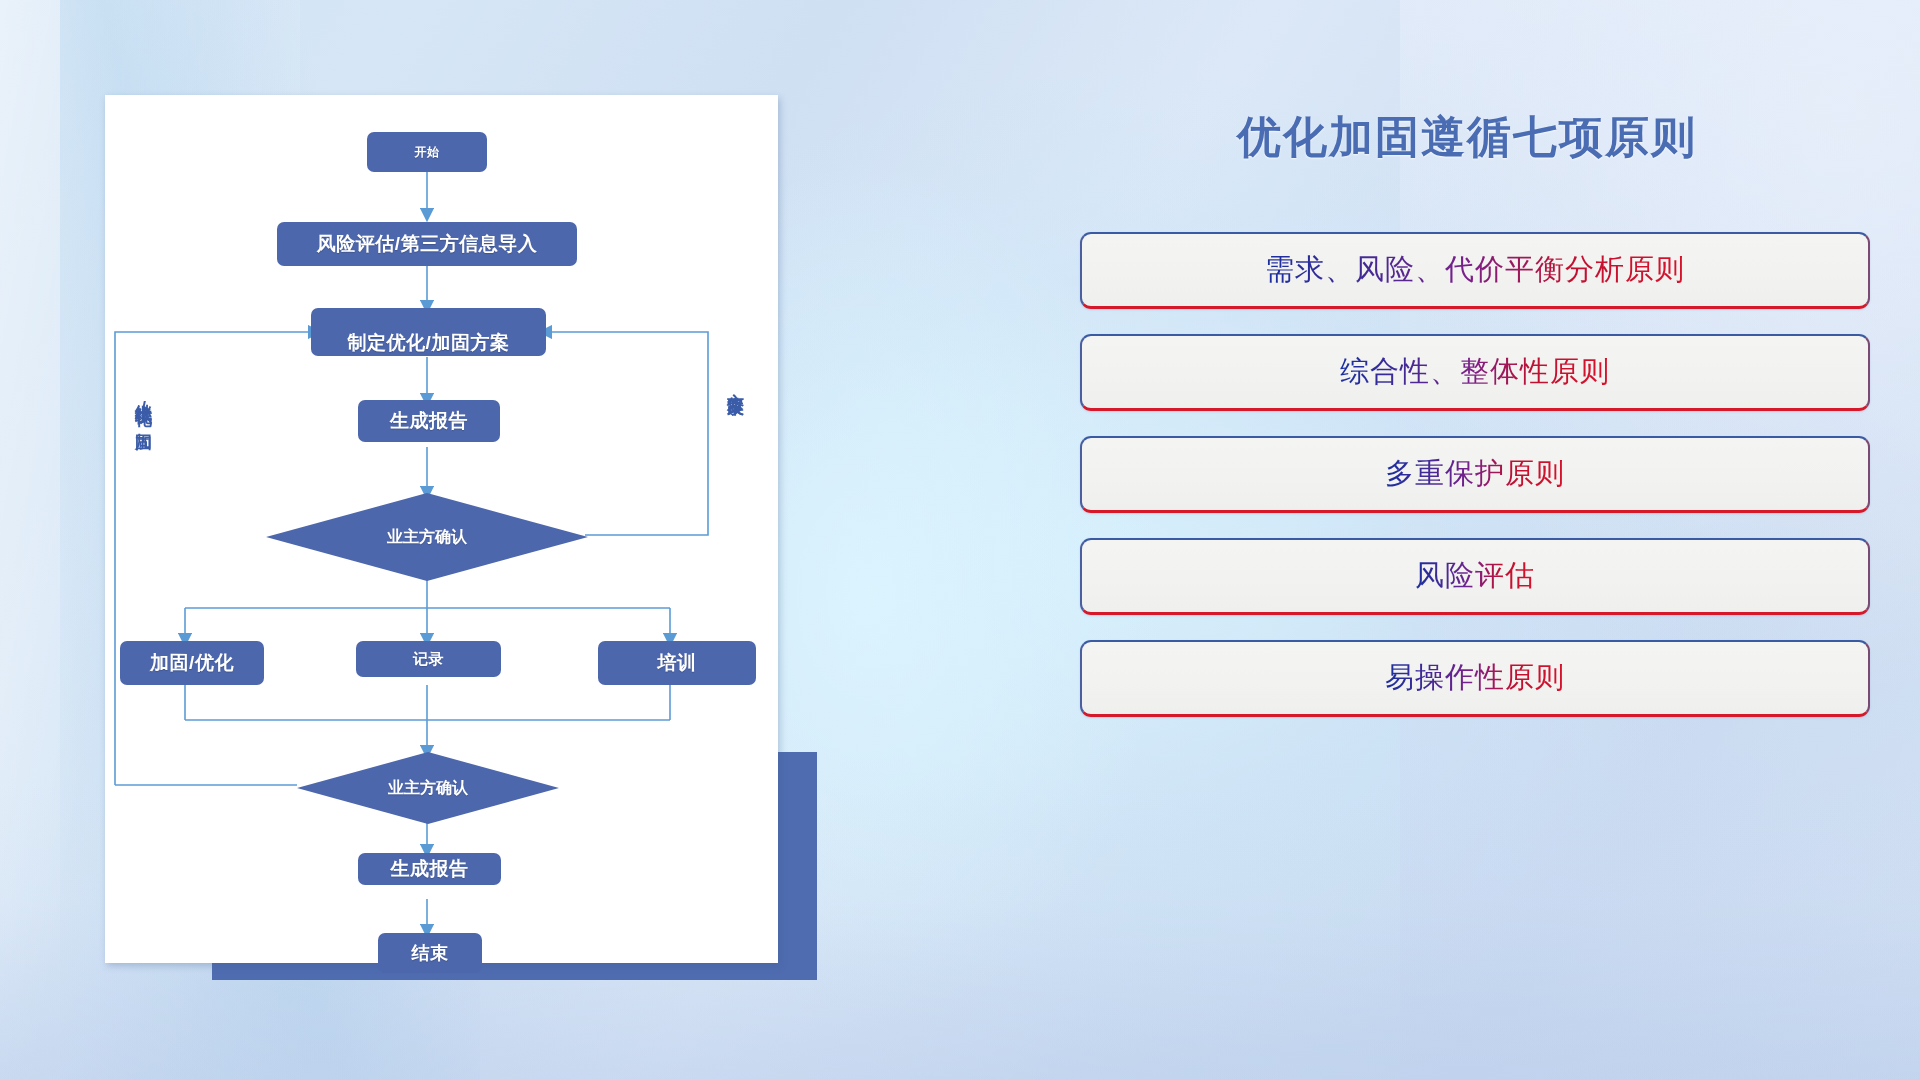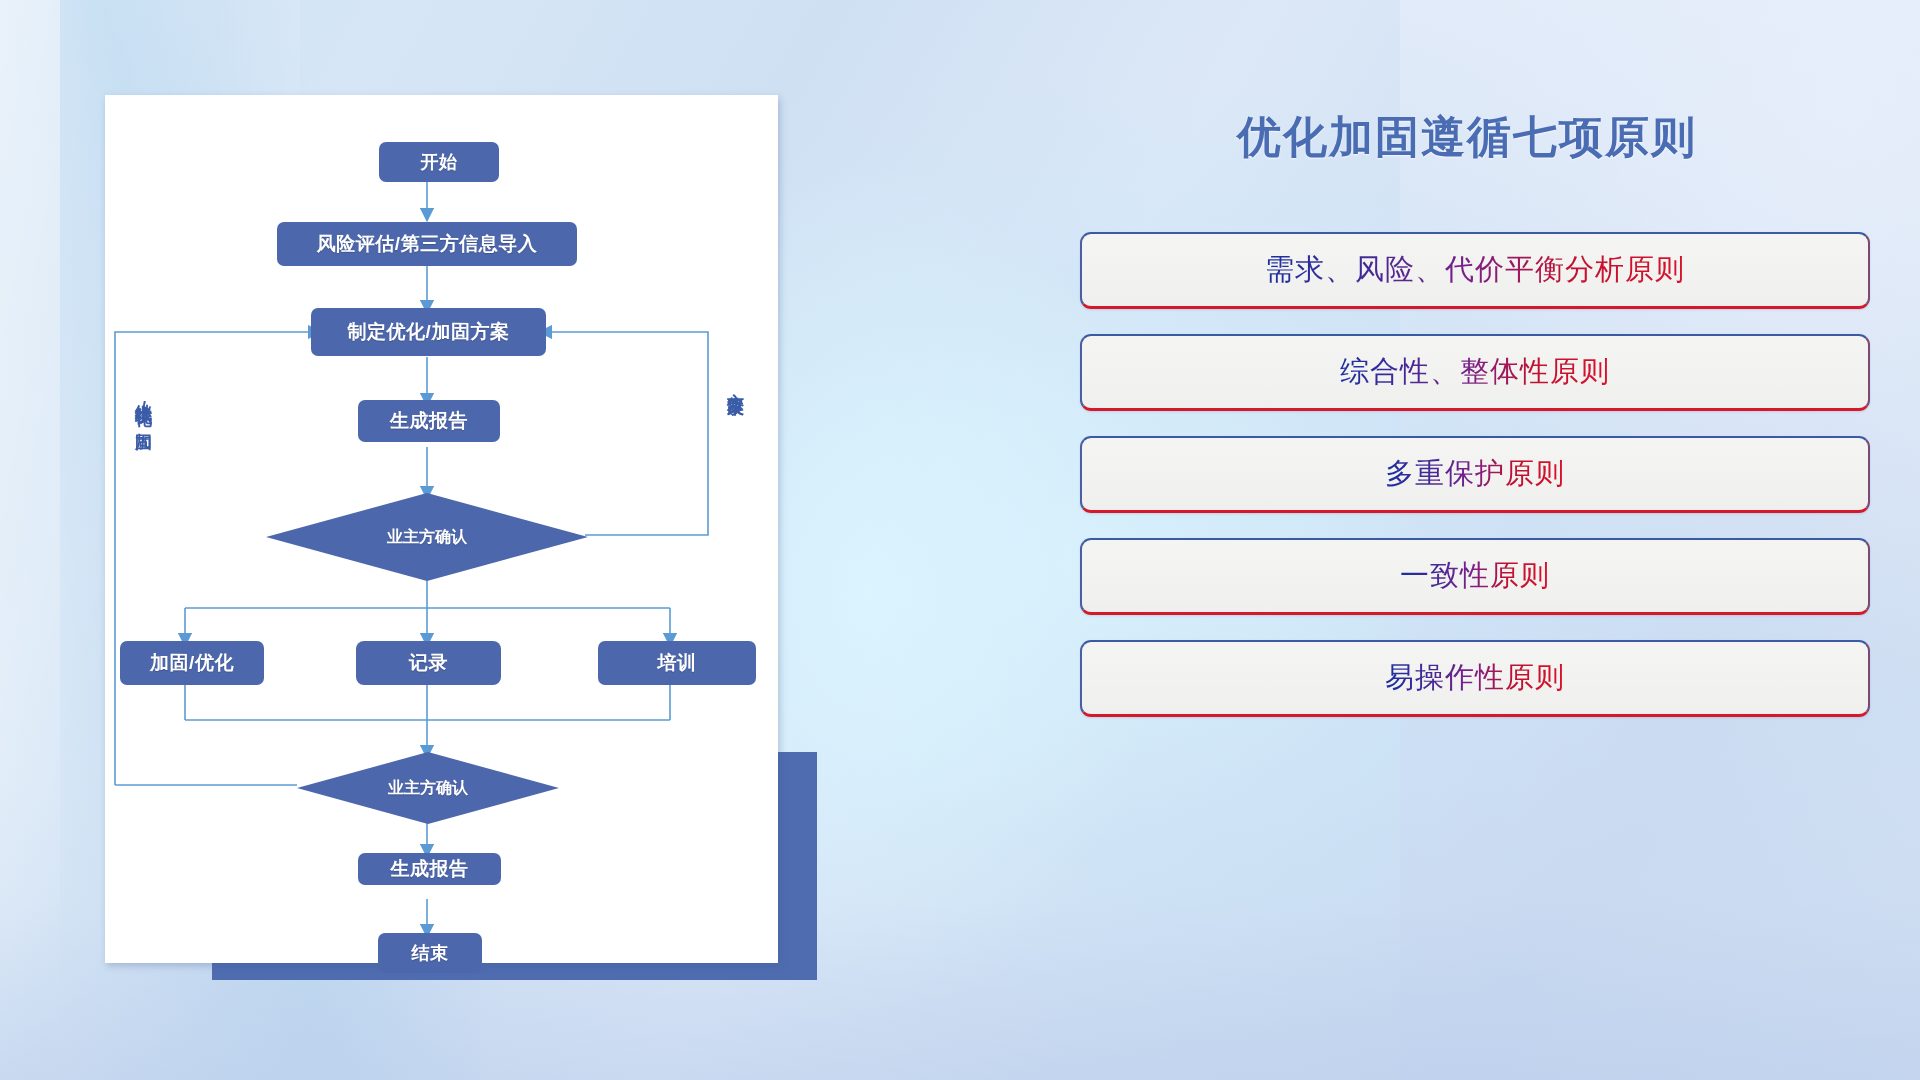--- a/index.html
+++ b/index.html
@@ -153,46 +153,46 @@
         <line x1="322" y1="590" x2="322" y2="657" marker-end="url(#ah)"></line>
 
         <line x1="192" y1="690" x2="10" y2="690"></line>
 
         <line x1="322" y1="727" x2="322" y2="756" marker-end="url(#ah)"></line>
 
         <line x1="322" y1="804" x2="322" y2="836" marker-end="url(#ah)"></line>
       </g>
     </svg>
 
-    <div class="fnode" style="left:262px; top:47px; width:120px; height:40px; font-size:18px;margin-left:12px;">
+    <div class="fnode" style="left:262px; top:37px; width:120px; height:40px; font-size:12px;">
       <span>开始</span>
     </div>
 
     <div class="fnode" style="left:172px; top:127px; width:300px; height:44px; font-size:19px;">
       <span>风险评估/第三方信息导入</span>
     </div>
 
-    <div class="fnode" style="left:206px; top:213px; width:235px; height:48px; font-size:19px;">
+    <div class="fnode" style="left:206px; top:213px; width:235px; height:48px; font-size:19px;align-items:flex-end;">
       <span>制定优化/加固方案</span>
     </div>
 
     <div class="fnode" style="left:253px; top:305px; width:142px; height:42px; font-size:19px;">
       <span>生成报告</span>
     </div>
 
     <div class="fdiamond" style="left:161px; top:398px; width:322px; height:88px; font-size:16px;">
       <div class="dshape"></div>
       <span>业主方确认</span>
     </div>
 
     <div class="fnode" style="left:15px; top:546px; width:144px; height:44px; font-size:19px;">
       <span>加固/优化</span>
     </div>
 
-    <div class="fnode" style="left:251px; top:546px; width:145px; height:44px; font-size:19px;border-radius:8px;">
+    <div class="fnode" style="left:251px; top:546px; width:145px; height:36px; font-size:15px;">
       <span>记录</span>
     </div>
 
     <div class="fnode" style="left:493px; top:546px; width:158px; height:44px; font-size:19px;">
       <span>培训</span>
     </div>
 
     <div class="fdiamond" style="left:192px; top:657px; width:262px; height:72px; font-size:16px;">
       <div class="dshape"></div>
       <span>业主方确认</span>
@@ -226,20 +226,20 @@
     <div class="principle">
       <span class="ptext">需求、风险、代价平衡分析原则</span>
     </div>
     <div class="principle">
       <span class="ptext">综合性、整体性原则</span>
     </div>
     <div class="principle">
       <span class="ptext">多重保护原则</span>
     </div>
     <div class="principle">
-      <span class="ptext">一致性原则</span>
+      <span class="ptext">风险评估</span>
     </div>
     <div class="principle">
       <span class="ptext">易操作性原则</span>
     </div>
 
   </div>
 </div>
 
 </body></html>

